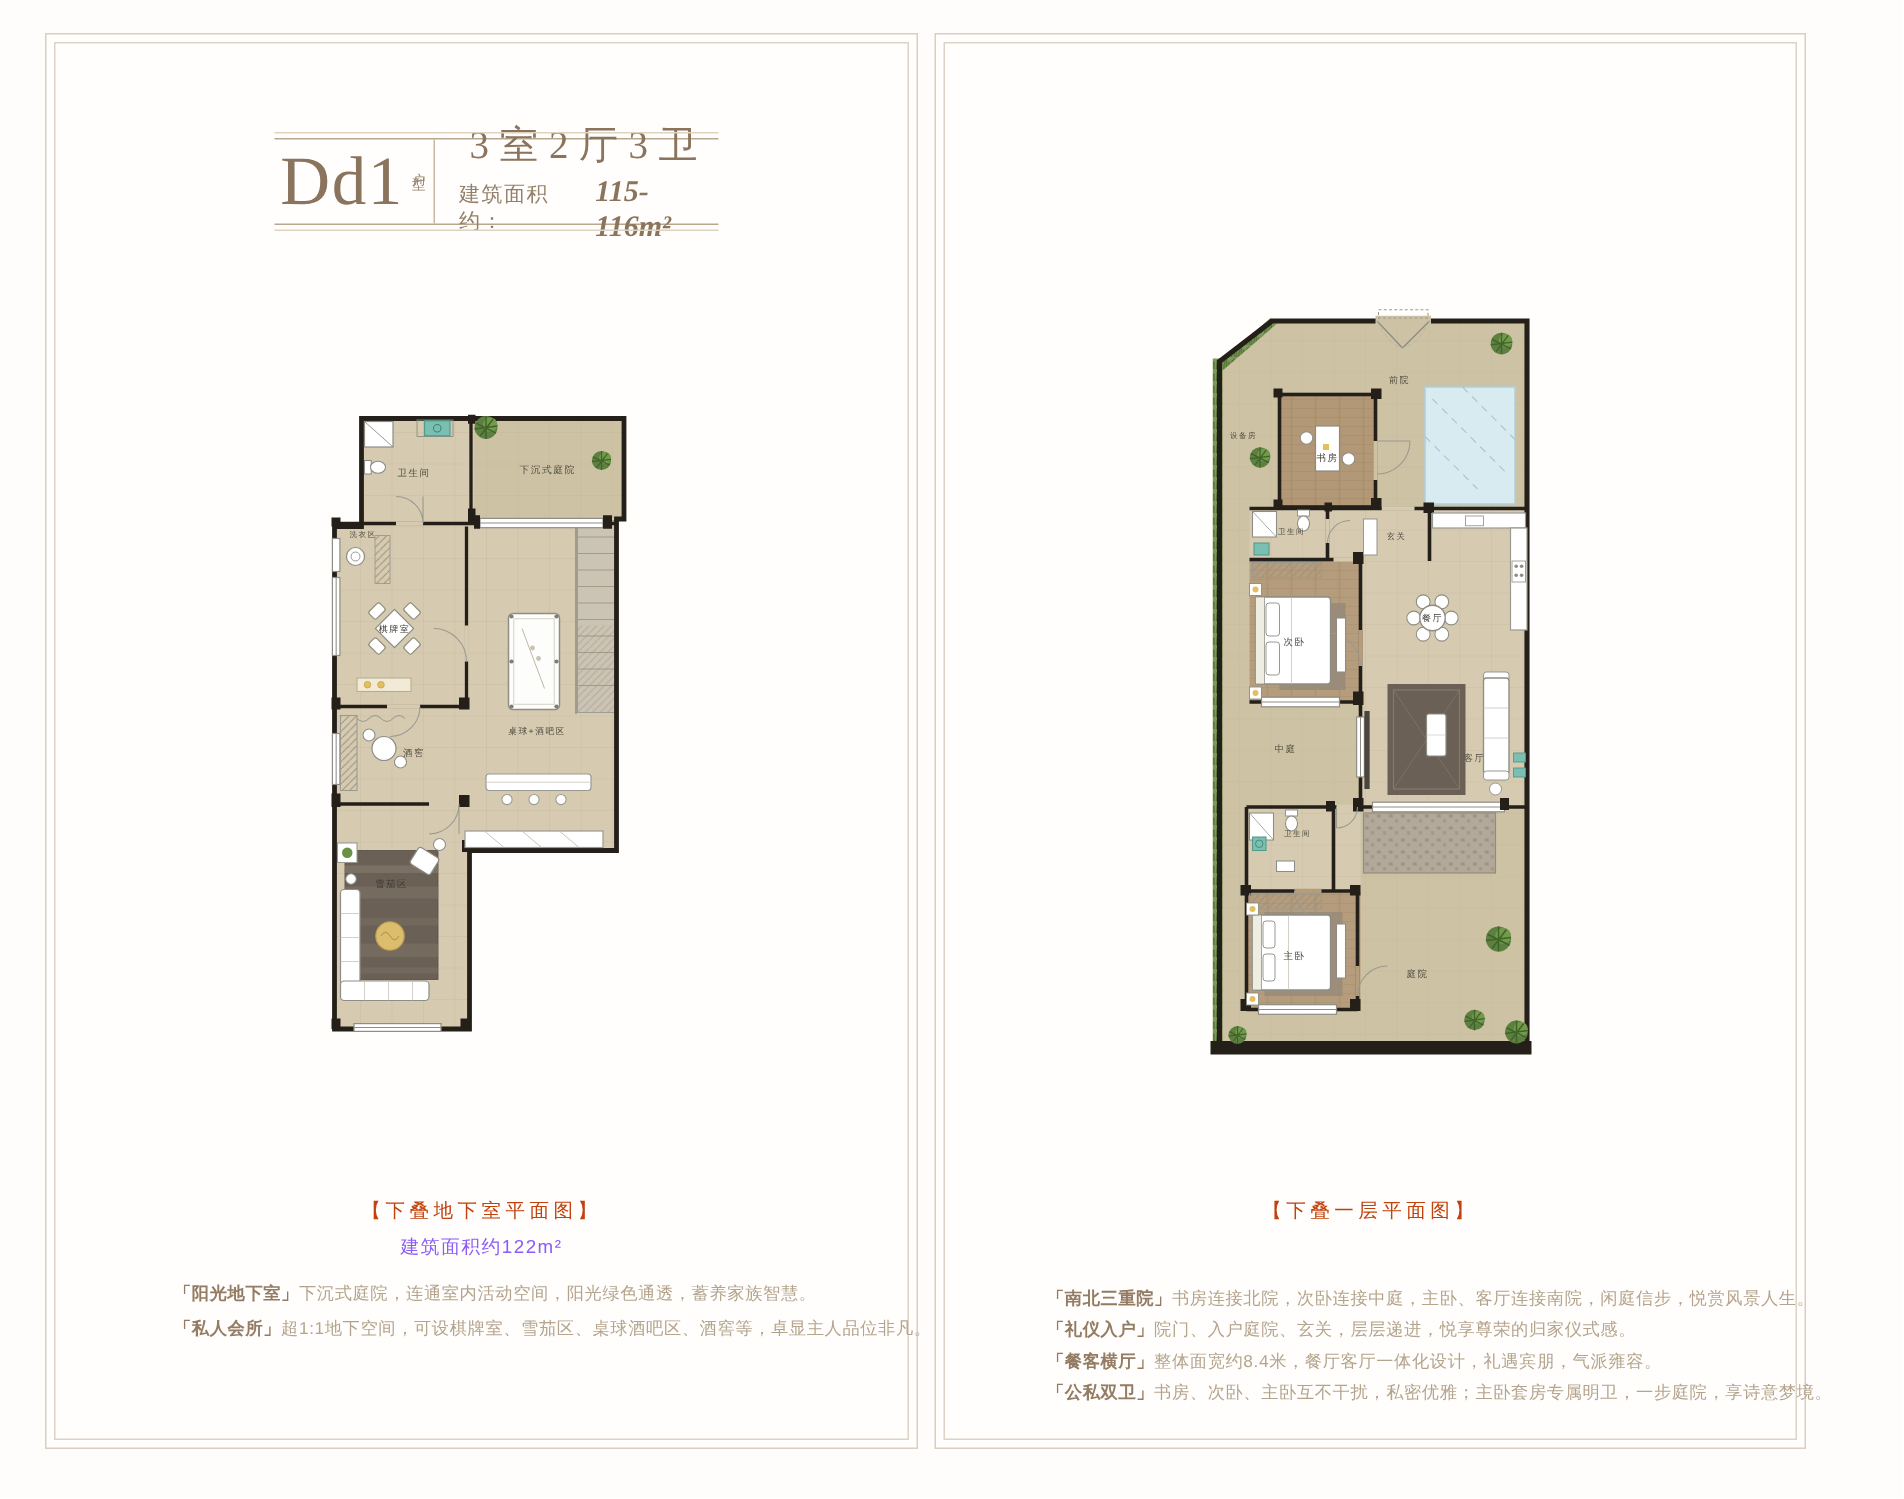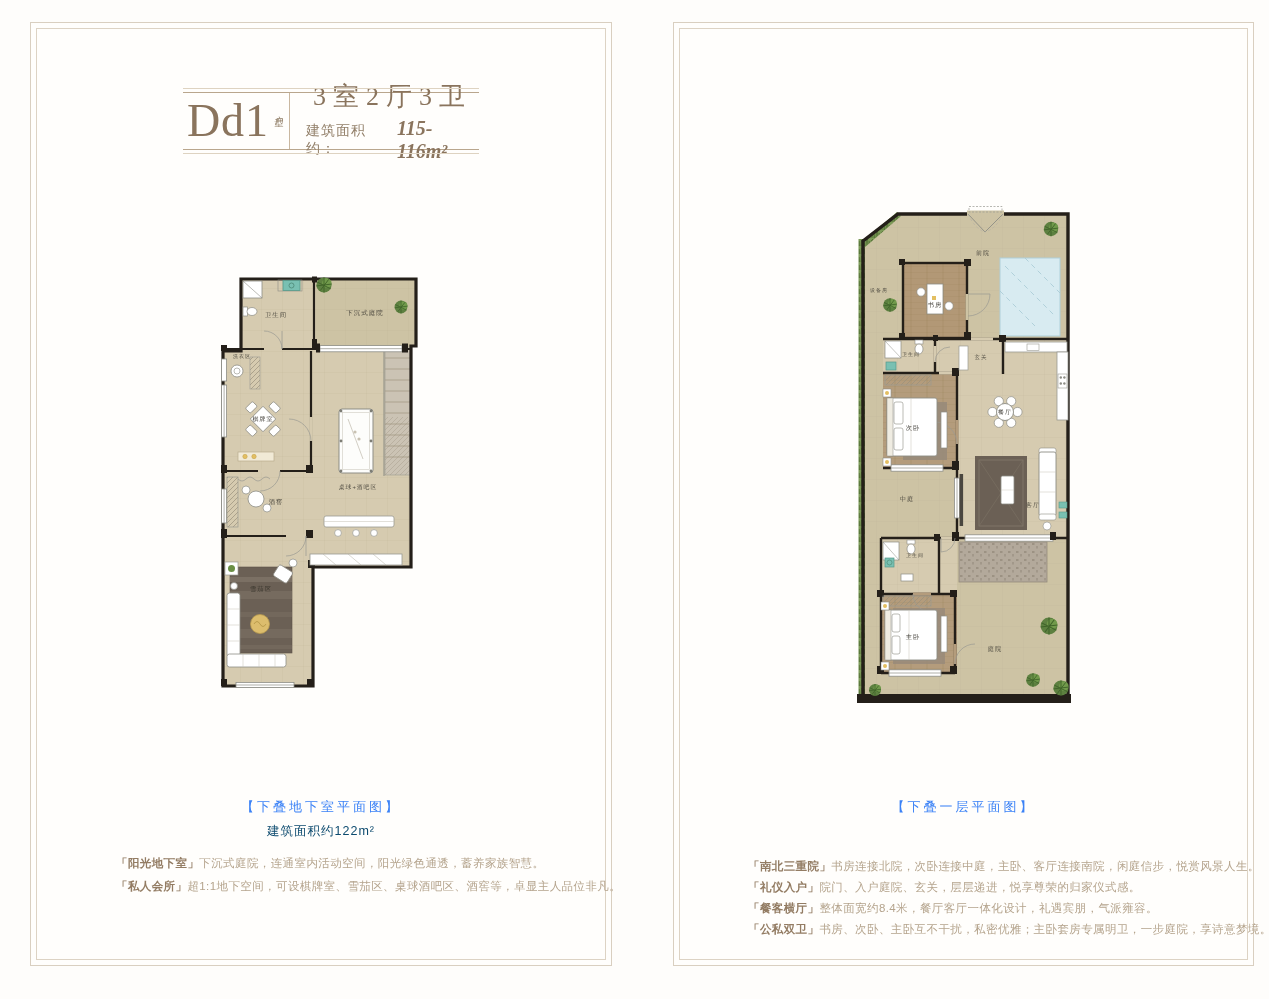--- a/index.html
+++ b/index.html
@@ -1,19 +1,19 @@
 <!DOCTYPE html>
 <html><head>
 <meta charset="utf-8">
 <style>
   html,body{margin:0;padding:0;background:#ffffff;}
   .page{position:relative;width:1269px;height:999px;background:#fefdfb;font-family:"Liberation Sans",sans-serif;overflow:hidden;}
   .panel{position:absolute;top:22px;height:942px;border:1px solid #d9cfc0;background:#fffefc;}
   .panel-left{left:30px;width:580px;}
-  .panel-right{left:673px;width:579px;}
+  .panel-right{left:623px;width:579px;}
   .frame-inner{position:absolute;inset:5px;border:1px solid #ddd3c4;pointer-events:none;}
 
   
   .plan-header{position:absolute;left:152px;top:69px;width:296px;height:56px;display:flex;color:#8a745d;border-top:1px solid #b9a68d;border-bottom:1px solid #b9a68d;}
   .plan-header::before{content:"";position:absolute;left:0;right:0;top:-5px;border-top:1px solid #ded3c1;}
   .plan-header::after{content:"";position:absolute;left:0;right:0;bottom:-5px;border-top:1px solid #ded3c1;}
   .code-cell{width:106px;display:flex;align-items:center;justify-content:center;border-right:1px solid #c9b7a0;}
   .code{font-family:"Liberation Serif",serif;font-size:46px;line-height:1;letter-spacing:1px;}
   .code-suffix{writing-mode:vertical-rl;font-size:9px;letter-spacing:3px;margin-left:3px;margin-top:-20px;color:#93806a;}
   .spec-cell{flex:1;display:flex;flex-direction:column;justify-content:center;padding-left:16px;}
@@ -21,22 +21,22 @@
   .area{display:flex;align-items:baseline;gap:5px;margin-top:3px;}
   .area-label{font-size:14px;letter-spacing:1px;color:#93806a;}
   .area-value{font-family:"Liberation Serif",serif;font-size:20px;font-style:italic;font-weight:bold;}
 
   .floorplan{position:absolute;}
   .fp-left{left:167px;top:244px;}
   .fp-right{left:181px;top:183px;}
   svg{font-family:"Liberation Sans",sans-serif;}
   svg text{letter-spacing:1px;}
 
-  .caption{position:absolute;left:0;right:0;top:775px;text-align:center;font-size:13px;letter-spacing:3px;color:#3b82f6;}
-  .caption-sub{position:absolute;left:0;right:0;top:800px;text-align:center;font-size:12.5px;letter-spacing:1px;color:#0c4a6e;}
+  .caption{position:absolute;left:0;right:0;top:775px;text-align:center;font-size:13px;letter-spacing:3px;color:#c2410c;}
+  .caption-sub{position:absolute;left:0;right:0;top:800px;text-align:center;font-size:12.5px;letter-spacing:1px;color:#8b5cf6;}
 
   .features{position:absolute;list-style:none;margin:0;padding:0;font-size:11.5px;color:#b5a48d;}
   .features li{white-space:nowrap;letter-spacing:0.4px;}
   .features b{color:#937c63;font-weight:bold;margin-top:16px;}
   .features-left{left:85px;top:829px;}
   .features-left li{line-height:23px;}
   .features-right{left:74px;top:833px;}
   .features-right li{line-height:21px;}
 </style>
 </head>

